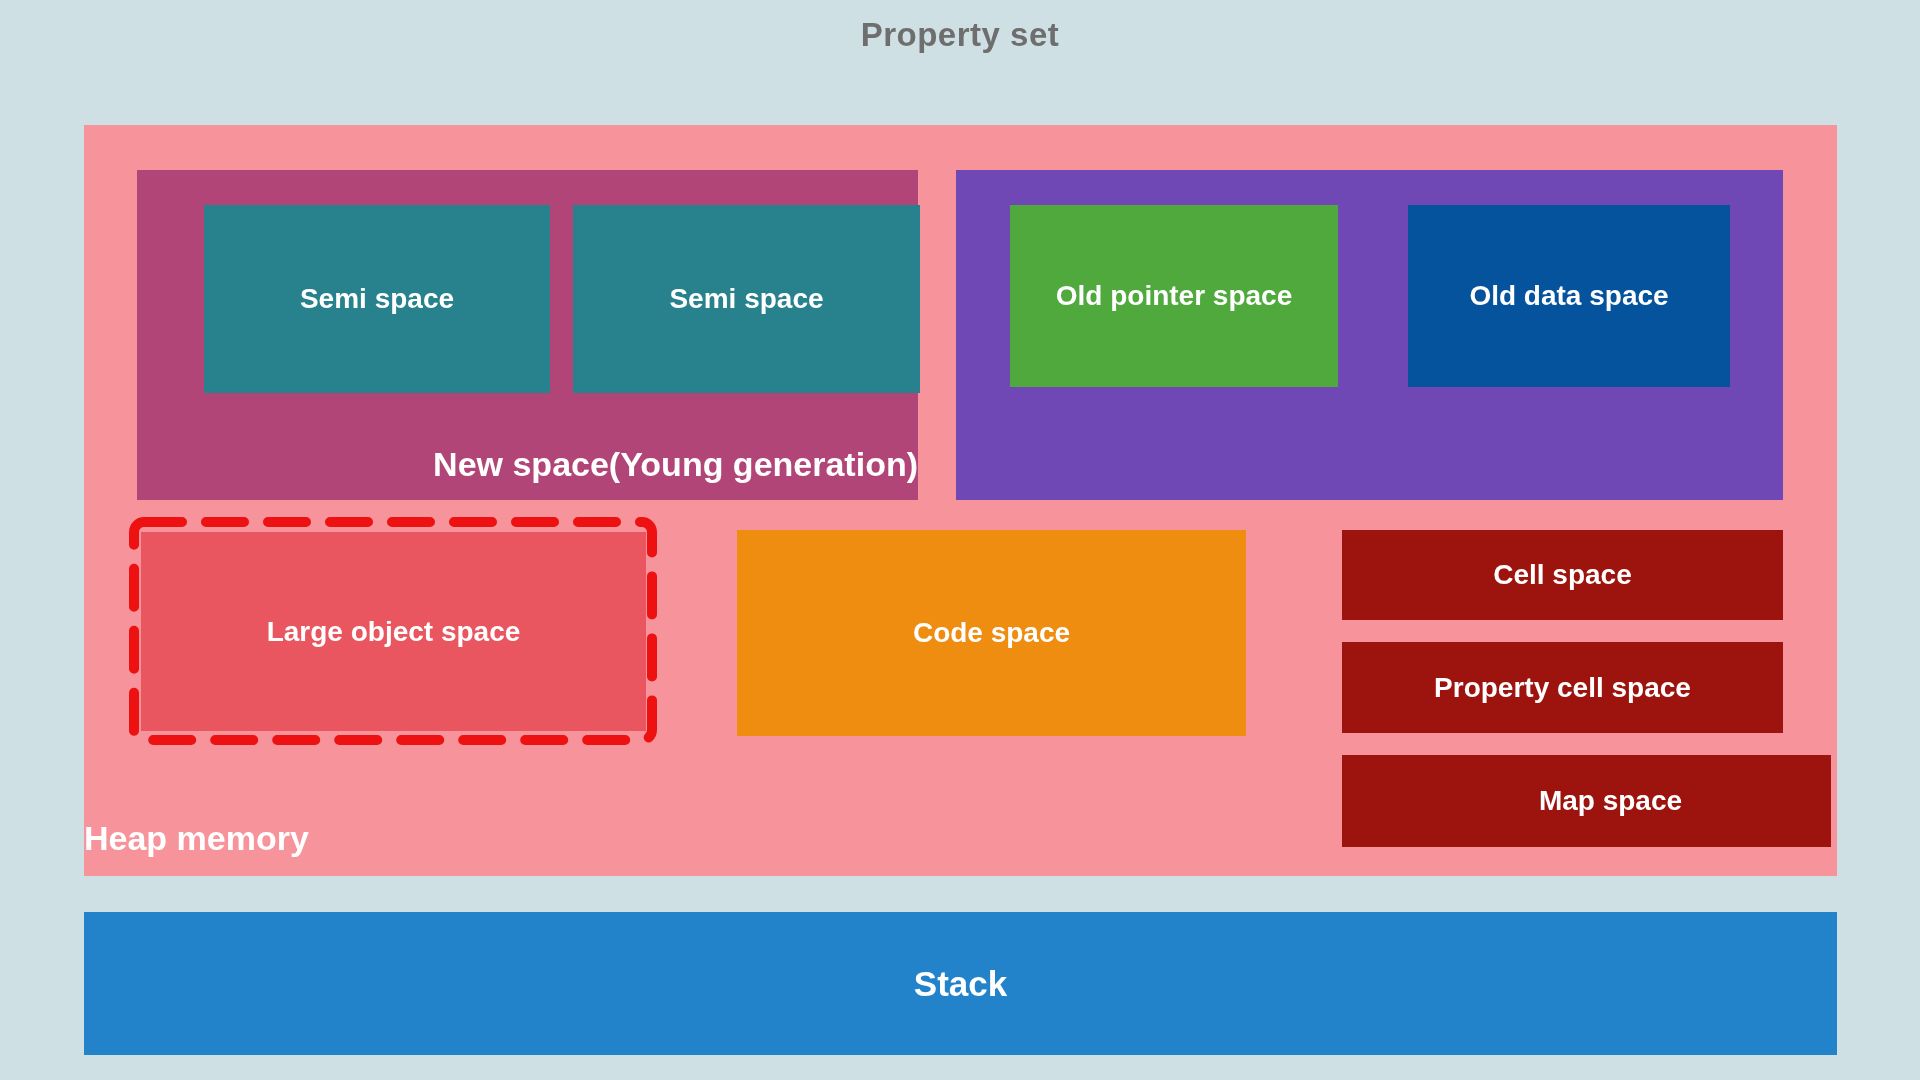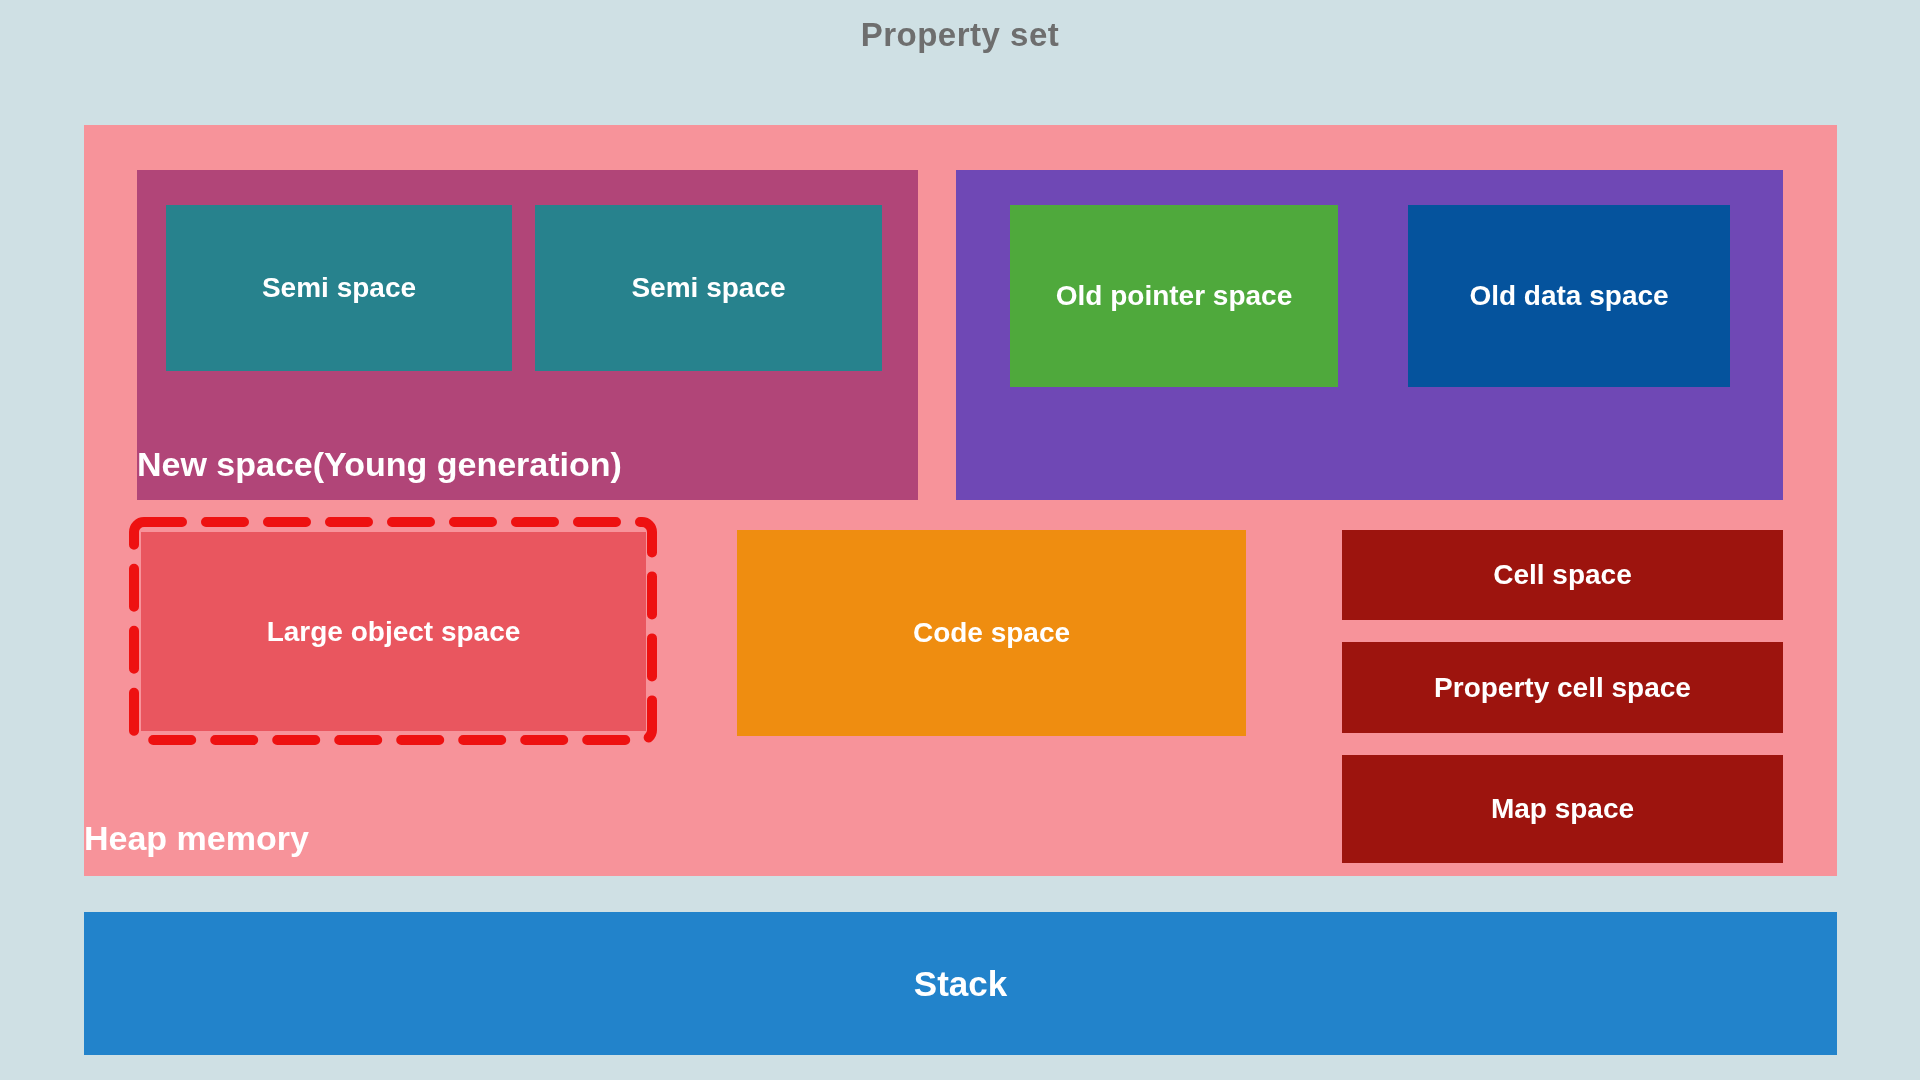--- a/index.html
+++ b/index.html
@@ -42,29 +42,30 @@
   .new-space {
     left: 53px; top: 45px; width: 781px; height: 330px;
     background: var(--new-space, #b14578);
   }
   .old-space {
     left: 872px; top: 45px; width: 827px; height: 330px;
     background: var(--old-space, #6f48b5);
   }
   .section-label {
     left: 0; bottom: 16px; width: 100%;
-    text-align: left;
+    text-align: right;
     font-size: 34px;
     color: var(--label-text, #ffffff);
   }
   .semi-space {
-    top: 35px; width: 346px; height: 166px;
+    top: 35px; width: 346px; height: 188px;
     background: var(--semi-space, #27828d);
     font-size: 28px;
     color: var(--label-text, #ffffff);
+    margin-left: 38px;
   }
   .semi-space.first { left: 29px; }
   .semi-space.second { left: 398px; width: 347px; }
   .old-pointer-space {
     left: 54px; top: 35px; width: 328px; height: 182px;
     background: var(--old-pointer-space, #4fa93c);
     font-size: 28px;
     color: var(--label-text, #ffffff);
   }
   .old-data-space {
@@ -94,21 +95,21 @@
     color: var(--label-text, #ffffff);
   }
   .side-space {
     left: 1258px; width: 441px;
     background: var(--side-space, #9d140e);
     font-size: 28px;
     color: var(--label-text, #ffffff);
   }
   .side-space.cell { top: 405px; height: 90px; }
   .side-space.property { top: 517px; height: 91px; text-align: center; }
-  .side-space.map { top: 630px; height: 108px; }
+  .side-space.map { top: 630px; height: 92px; padding-left: 48px; }
   .stack {
     left: 84px; top: 912px; width: 1753px; height: 143px;
     background: var(--stack, #2283cb);
     font-size: 35px;
     color: var(--label-text, #ffffff);
   }
 </style>
 </head>
 <body>
 

